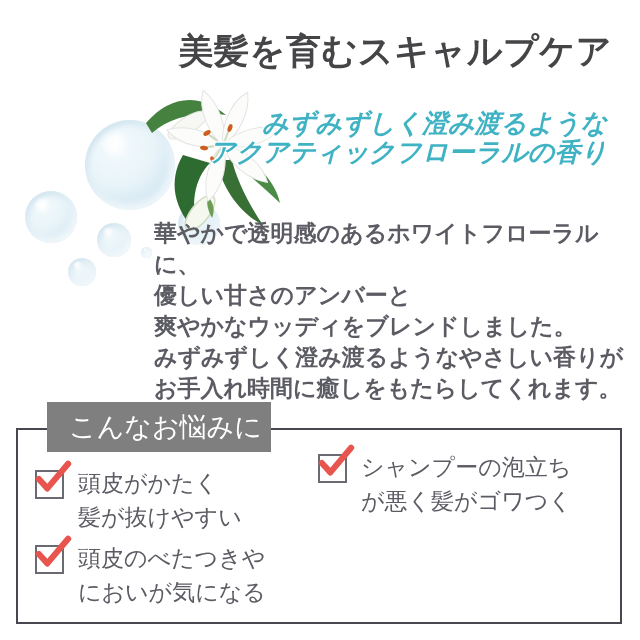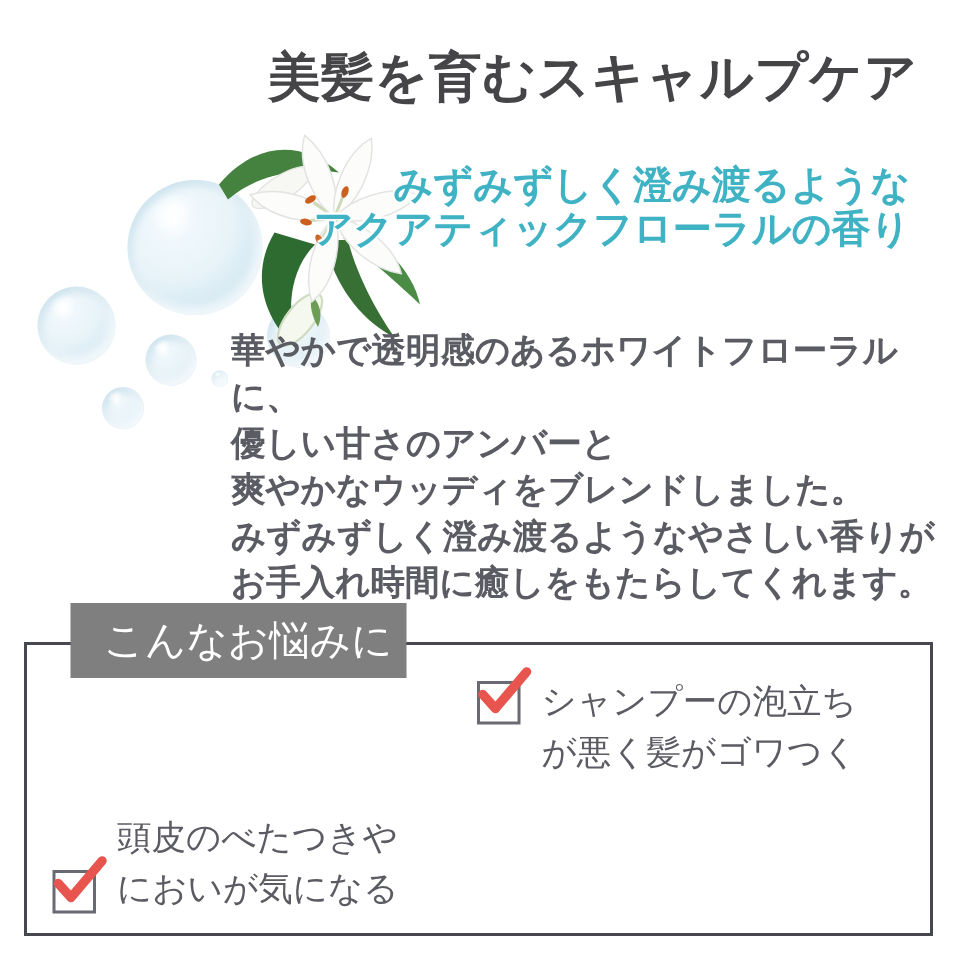--- a/index.html
+++ b/index.html
@@ -34,39 +34,40 @@
     position:absolute;top:28px;right:28px;margin:0;
     font-size:35px;font-weight:bold;color:#454548;letter-spacing:0.5px;white-space:nowrap;
   }
   .scent{
     position:absolute;top:109px;right:33px;text-align:right;
     font-size:26px;line-height:29px;font-weight:bold;color:#3fb2c4;
     white-space:pre-line;
     text-shadow:1px 0 0 #fff,-1px 0 0 #fff,0 1px 0 #fff,0 -1px 0 #fff,
                 1px 1px 0 #fff,-1px -1px 0 #fff,1px -1px 0 #fff,-1px 1px 0 #fff,
                 0 0 5px #fff;
+    font-style:italic;
   }
   .desc{
     position:absolute;left:154px;top:218px;width:486px;
     font-size:23px;line-height:31px;color:#5b5b63;white-space:pre-line;font-weight:bold;
   }
   
   .concerns-box{
     position:absolute;left:16px;top:428px;width:602px;height:192px;
     border:2px solid #47474f;background:#fff;
   }
   .concerns-header{
     position:absolute;left:16px;top:402px;width:224px;height:50px;
     background:#7f7f7f;color:#ffffff;font-size:27px;line-height:50px;
     padding-left:22px;box-sizing:border-box;white-space:nowrap;margin-left:31px;
   }
   .concern-item{position:absolute;display:flex;align-items:flex-start;}
   .ci1{left:17px;top:36px;}
   .ci2{left:300px;top:20px;}
-  .ci3{left:17px;top:111px;align-items:flex-end;}
+  .ci3{left:17px;top:111px;}
   .ci4{left:300px;top:111px;}
   .checkbox{
     position:relative;width:25px;height:25px;margin-top:4px;margin-right:14px;
     border:2px solid #6a6a73;background:#fff;flex:0 0 auto;
   }
   .checkbox svg{position:absolute;left:-3px;top:-11px;width:38px;height:34px;overflow:visible;}
   .concern-text{
     font-size:23px;line-height:34px;color:#5b5b63;white-space:pre-line;
   }
 </style>
@@ -126,20 +127,29 @@
 アクアティックフローラルの香り</div>
 
   <div class="desc">華やかで透明感のあるホワイトフローラルに、
 優しい甘さのアンバーと
 爽やかなウッディをブレンドしました。
 みずみずしく澄み渡るようなやさしい香りが
 お手入れ時間に癒しをもたらしてくれます。</div>
 
   <div class="concerns-box">
 
+    <div class="concern-item ci1">
+      <span class="checkbox">
+        <svg viewBox="0 0 40 36">
+            <polyline points="5,19 14,29 36,3" fill="none" stroke="#e8544e" stroke-width="6.5" stroke-linecap="round" stroke-linejoin="round"></polyline>
+          </svg>
+      </span>
+      <span class="concern-text">頭皮がかたく
+髪が抜けやすい</span>
+    </div>
 
     <div class="concern-item ci2">
       <span class="checkbox">
         <svg viewBox="0 0 40 36">
             <polyline points="5,19 14,29 36,3" fill="none" stroke="#e8544e" stroke-width="6.5" stroke-linecap="round" stroke-linejoin="round"></polyline>
           </svg>
       </span>
       <span class="concern-text">シャンプーの泡立ち
 が悪く髪がゴワつく</span>
     </div>

